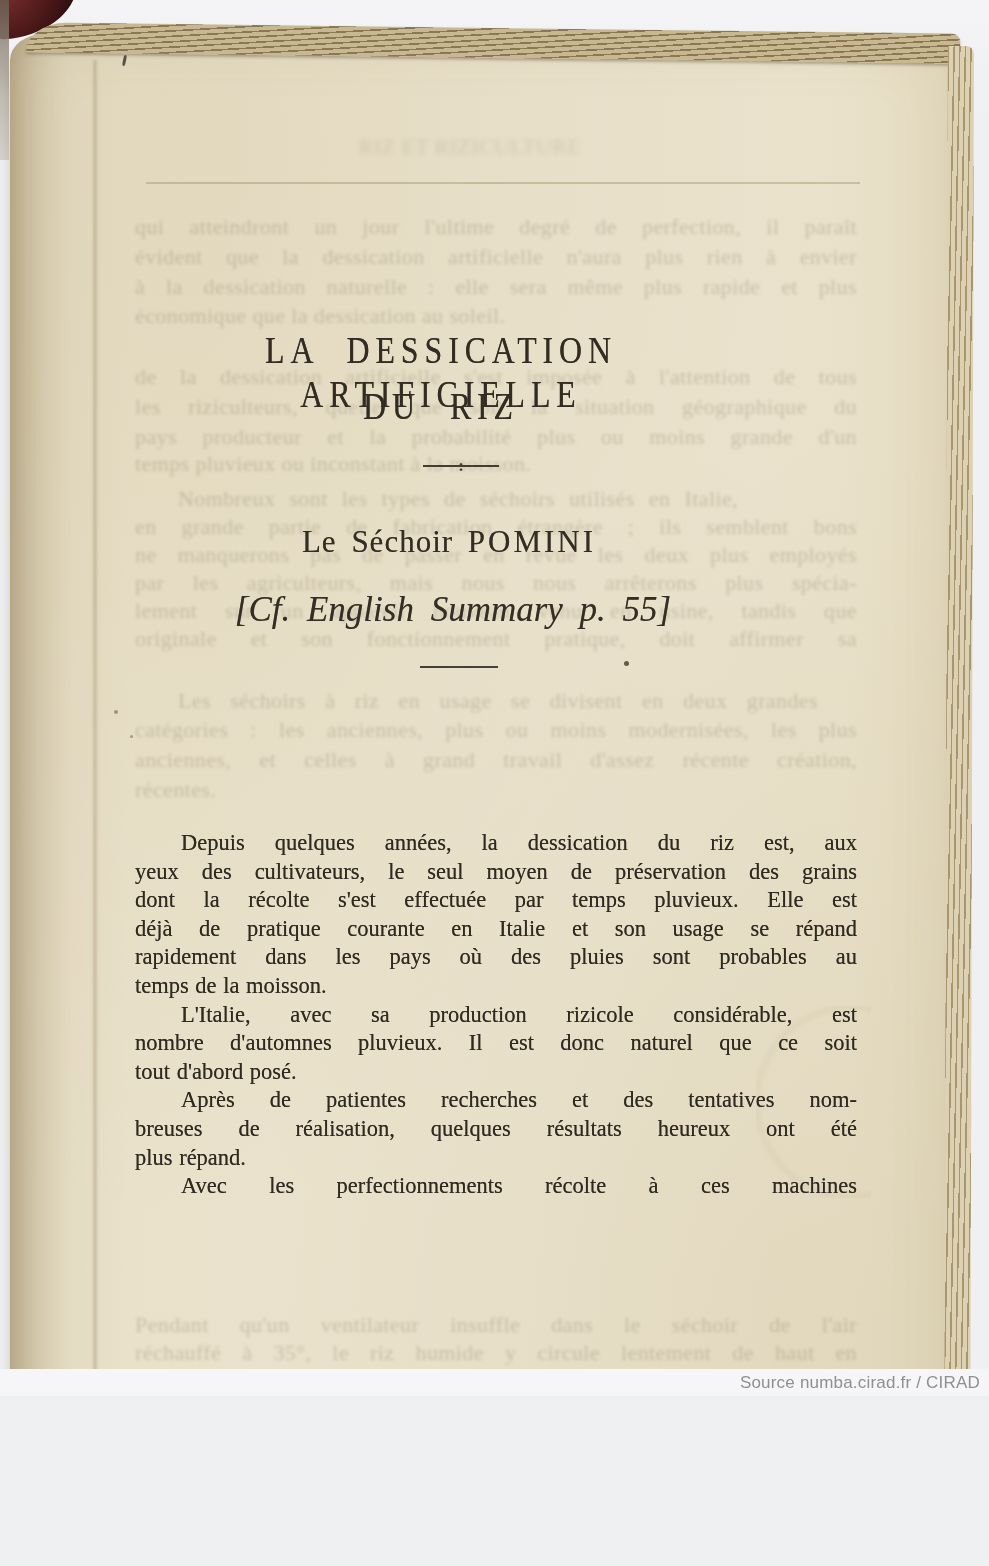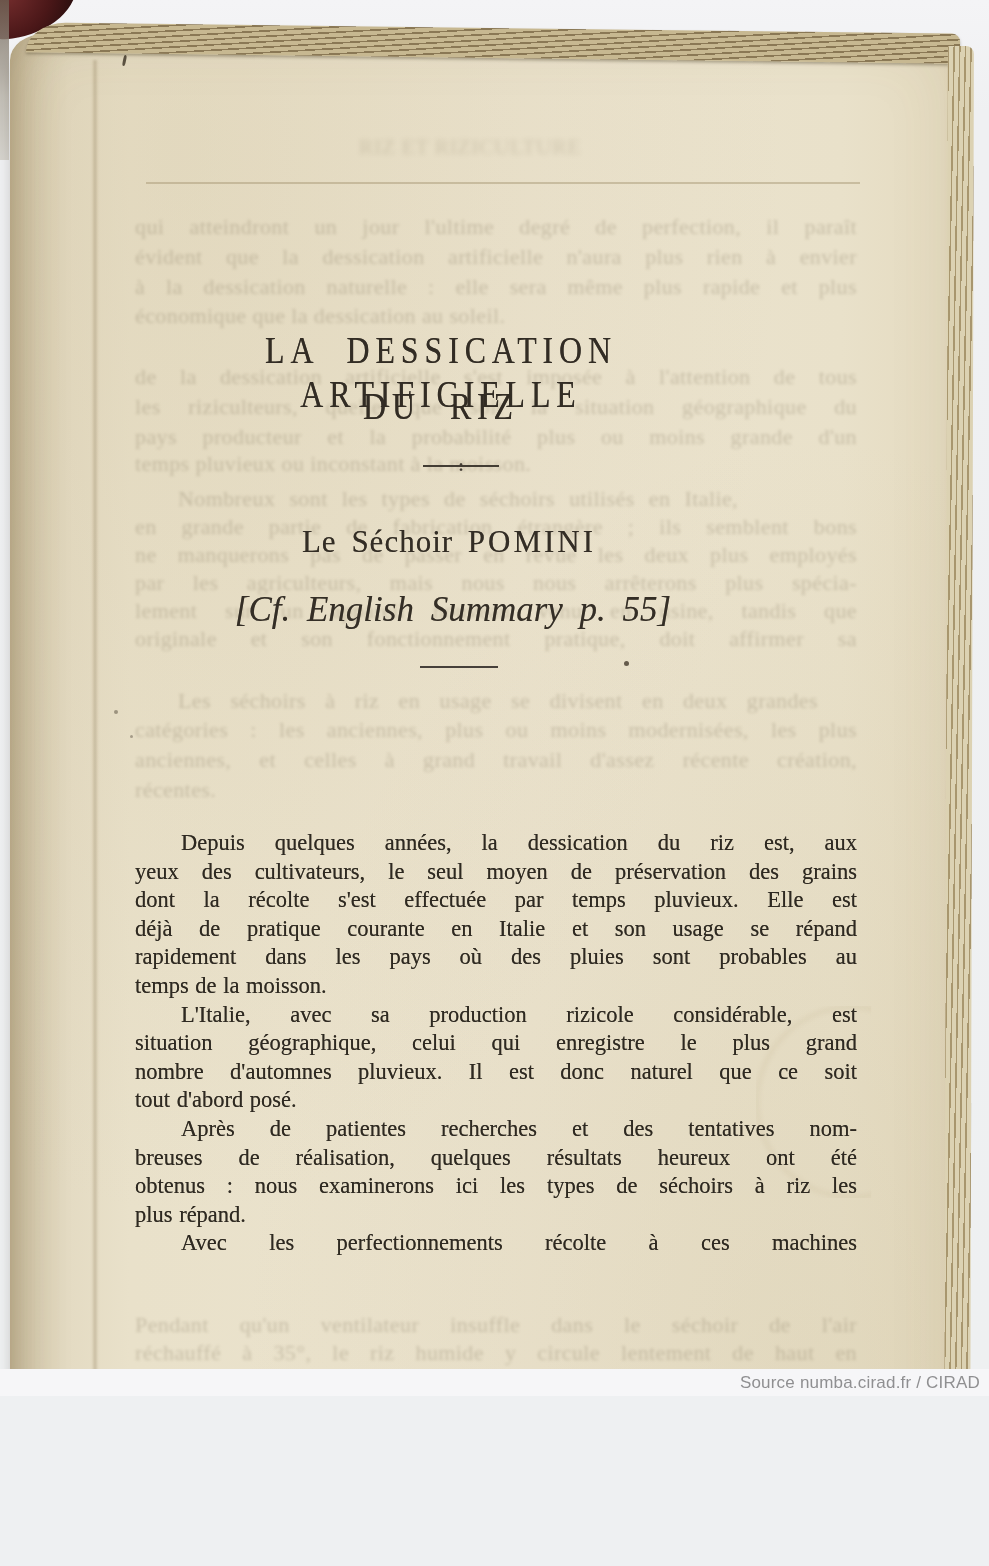--- a/index.html
+++ b/index.html
@@ -190,26 +190,24 @@
   <div class="divider2"></div>
 
   <div class="body-text">
       <div class="bline indent">Depuis quelques années, la dessication du riz est, aux</div>
       <div class="bline">yeux des cultivateurs, le seul moyen de préservation des grains</div>
       <div class="bline">dont la récolte s'est effectuée par temps pluvieux. Elle est</div>
       <div class="bline">déjà de pratique courante en Italie et son usage se répand</div>
       <div class="bline">rapidement dans les pays où des pluies sont probables au</div>
       <div class="bline last">temps de la moisson.</div>
       <div class="bline indent">L'Italie, avec sa production rizicole considérable, est</div>
-      <div class="bline">situation géographique, celui qui enregistre le plus grand</div>
       <div class="bline">nombre d'automnes pluvieux. Il est donc naturel que ce soit</div>
       <div class="bline last">tout d'abord posé.</div>
       <div class="bline indent">Après de patientes recherches et des tentatives nom-</div>
       <div class="bline">breuses de réalisation, quelques résultats heureux ont été</div>
-      <div class="bline">obtenus : nous examinerons ici les types de séchoirs à riz les</div>
       <div class="bline last">plus répand.</div>
       <div class="bline indent">Avec les perfectionnements récolte à ces machines</div>
     </div>
 
   <div class="footer-bar">
     <span>Source numba.cirad.fr / CIRAD</span>
   </div>
 </div>
 
 </body></html>

